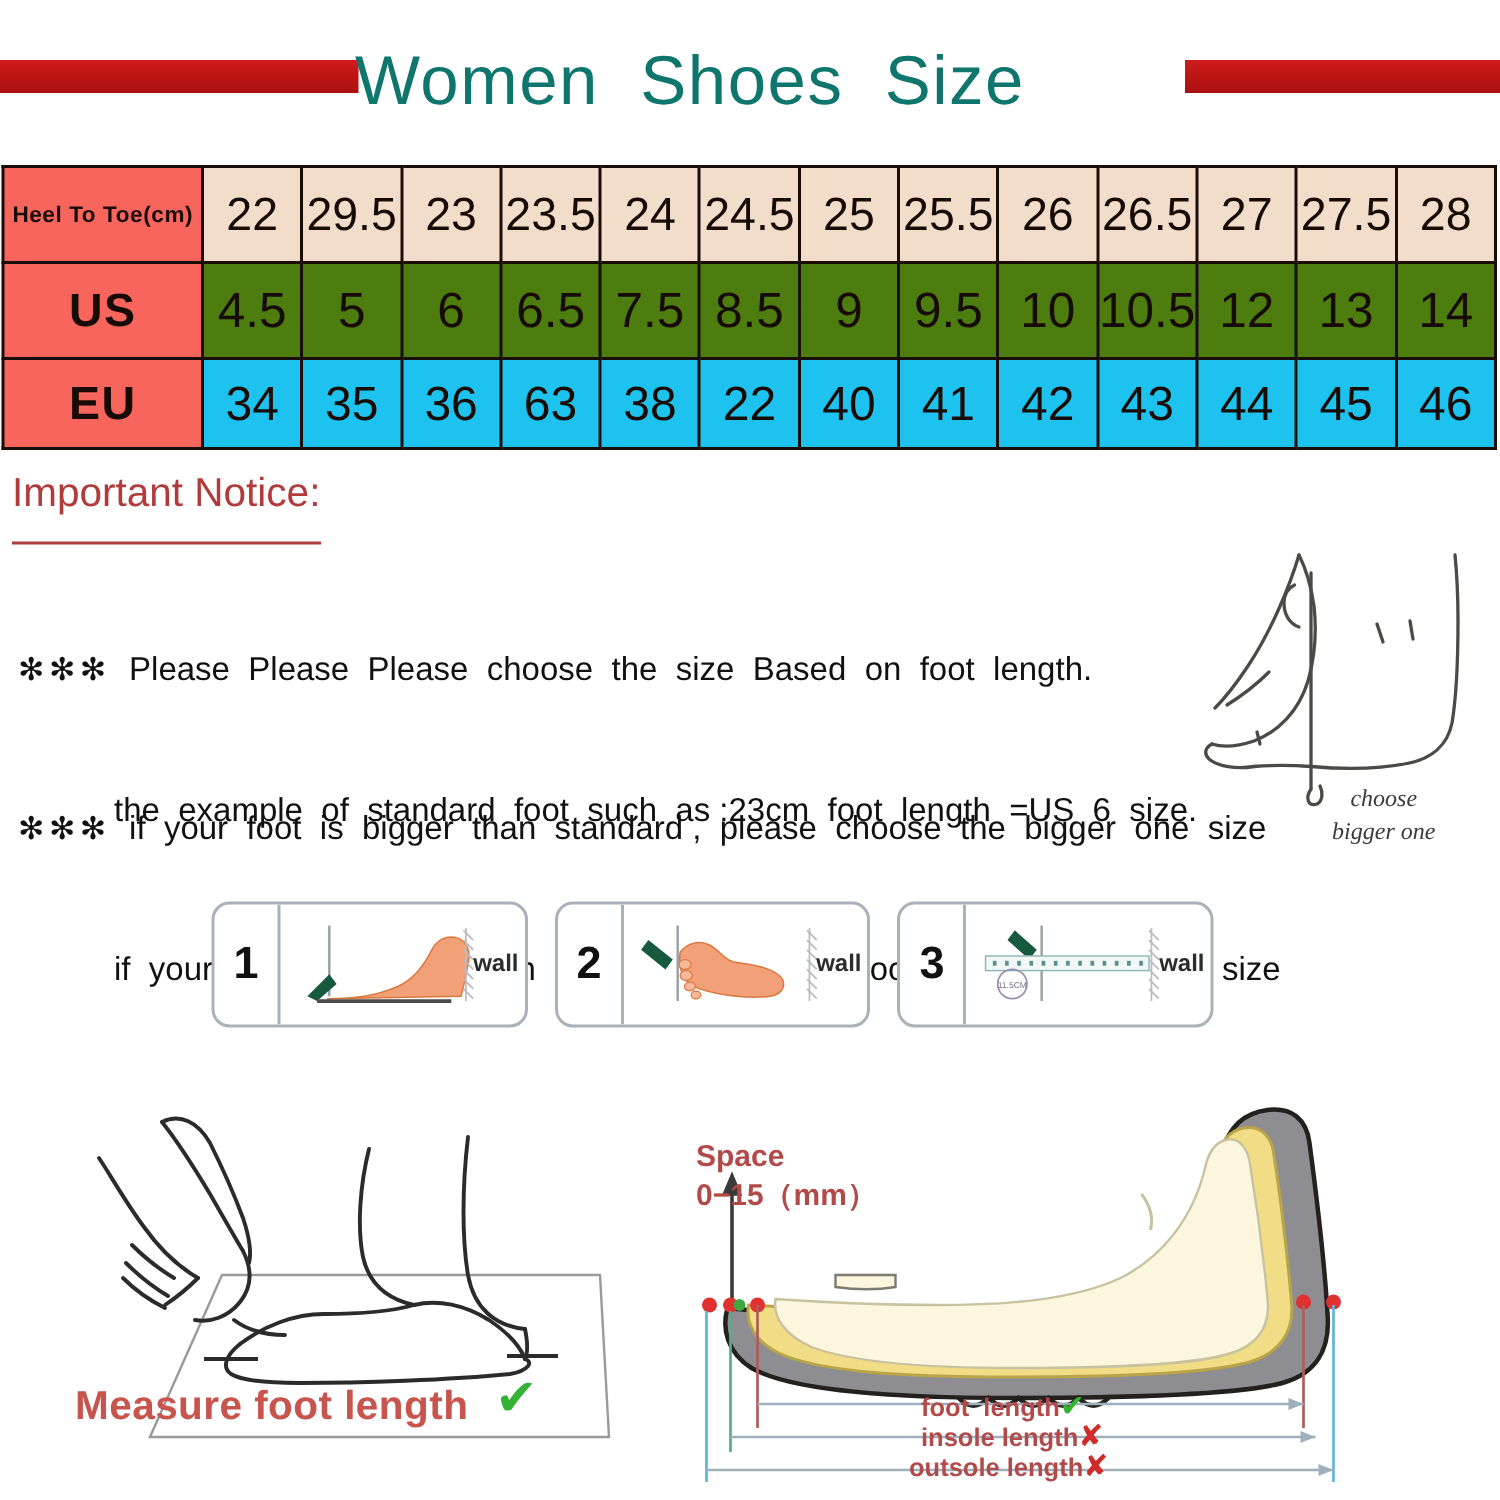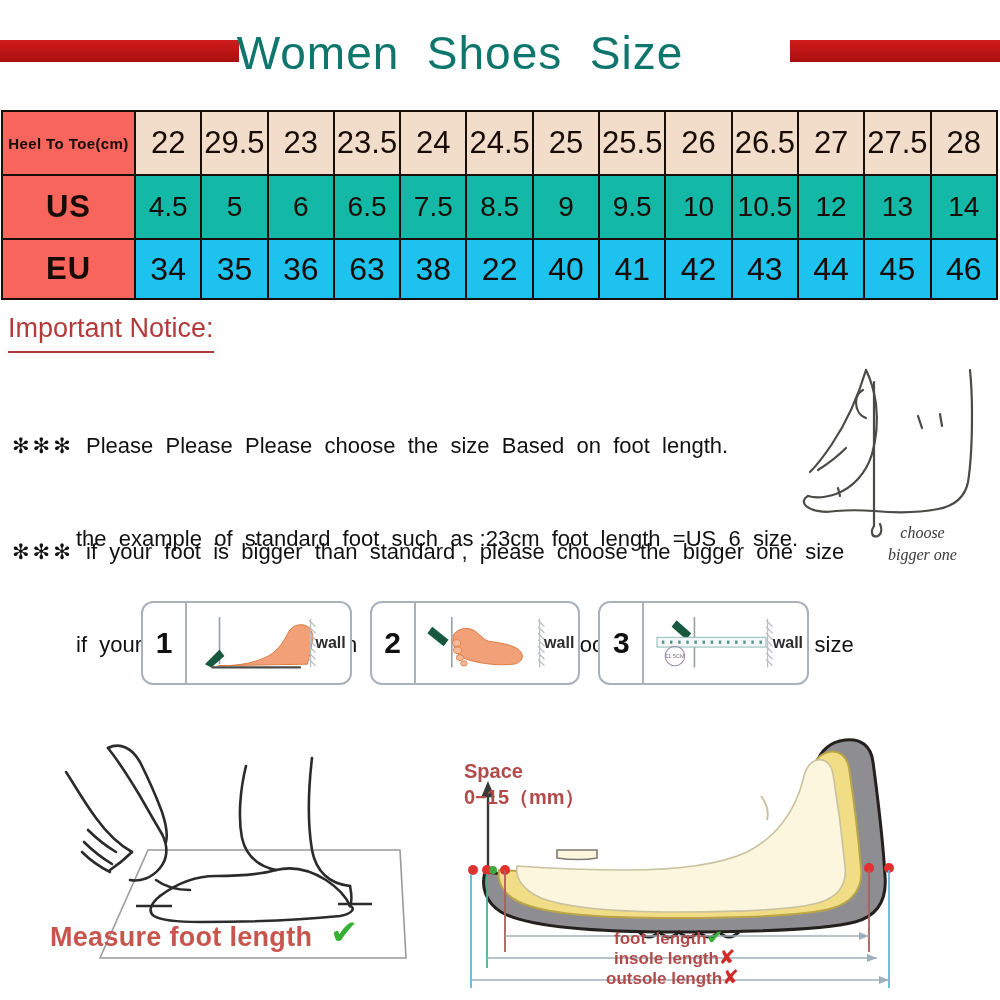--- a/index.html
+++ b/index.html
@@ -18,26 +18,26 @@
 
   
   #size-table{position:absolute;left:1px;top:110px;width:997px;
               border-collapse:collapse;table-layout:fixed;}
   #size-table td{border:2px solid #1a0d08;text-align:center;vertical-align:middle;
                  color:#180b06;padding:0;}
   .rowhead{background:#f7655c;font-weight:700;width:131px;}
   .rowhead.small{font-size:15px;letter-spacing:0.4px;}
   .rowhead.big{font-size:31px;letter-spacing:1px;}
   .cell-cm{background:#f2ddca;font-size:31px;height:62px;}
-  .cell-us{background:#14b8a6;font-size:28px;height:62px;}
+  .cell-us{background:#4d7c0f;font-size:33px;height:62px;}
   .cell-eu{background:#1ec2ef;font-size:32px;height:58px;}
 
   
   #notice-title{position:absolute;left:8px;top:313px;font-size:27px;color:#b33a3a;
-                border-bottom:2px solid #b33a3a;padding-bottom:8px;line-height:30px;}
+                border-bottom:2px solid #b33a3a;padding-bottom:18px;line-height:30px;}
   .notice-block{position:absolute;color:#111;font-size:22px;line-height:31px;white-space:pre;}
   #notice-1{left:12px;top:368px;}
   #notice-2{left:12px;top:474px;}
   .stars{letter-spacing:3px;font-size:21px;}
 
   
   #foot-sketch{position:absolute;left:800px;top:330px;width:200px;height:230px;}
   #choose-bigger{position:absolute;left:845px;top:522px;width:155px;text-align:center;
                  font-family:"Liberation Serif","DejaVu Serif",serif;font-style:italic;
                  font-size:16px;line-height:22px;color:#3a3a3a;white-space:pre;}

